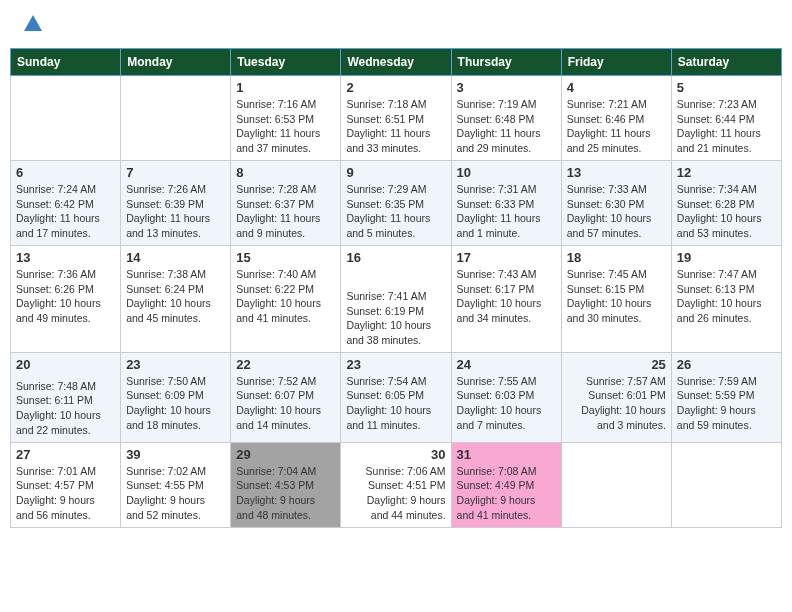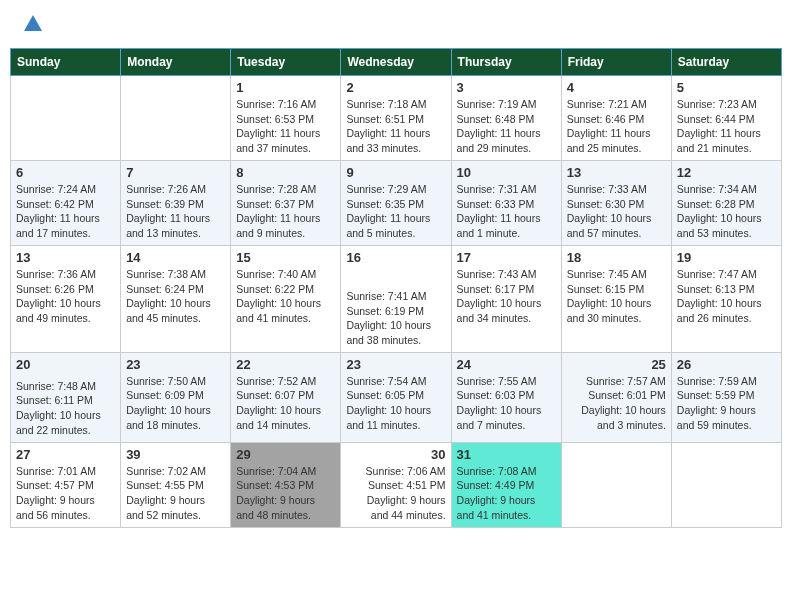--- a/index.html
+++ b/index.html
@@ -311,21 +311,21 @@
           <div class="day-info" style="white-space: pre-line;">Sunrise: 7:04 AM
 Sunset: 4:53 PM
 Daylight: 9 hours and 48 minutes.</div>
         </td>
         <td style="background-color: rgb(255, 255, 255); text-align: right;">
           <div class="day-number">30</div>
           <div class="day-info" style="white-space: pre-line;">Sunrise: 7:06 AM
 Sunset: 4:51 PM
 Daylight: 9 hours and 44 minutes.</div>
         </td>
-        <td style="background-color: #5eead4;">
+        <td style="background-color: #f9a8d4;">
           <div class="day-number">31</div>
           <div class="day-info" style="white-space: pre-line;">Sunrise: 7:08 AM
 Sunset: 4:49 PM
 Daylight: 9 hours and 41 minutes.</div>
         </td>
         <td class="empty-cell"></td>
         <td class="empty-cell"></td>
       </tr>
     </tbody>
 </table>

